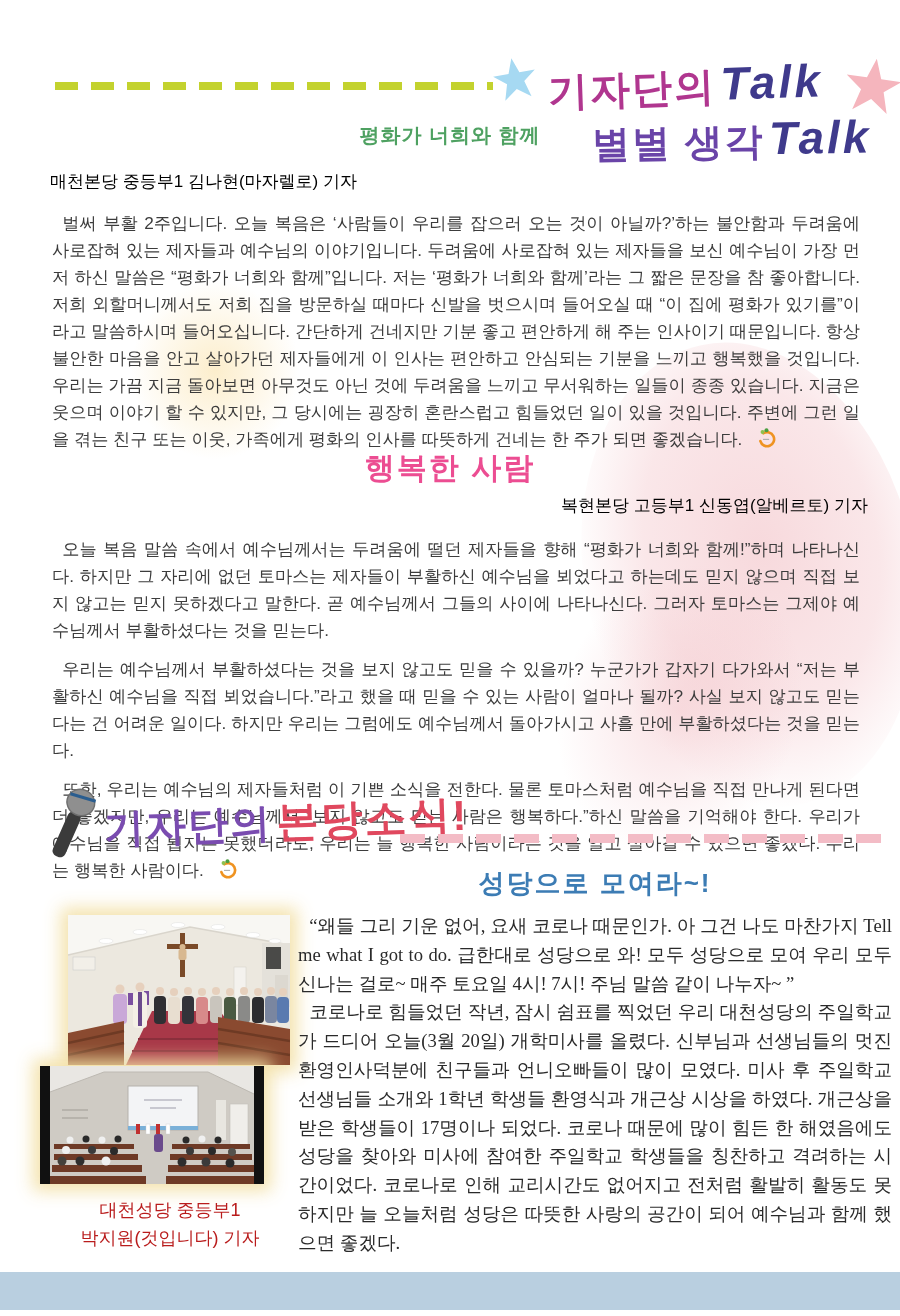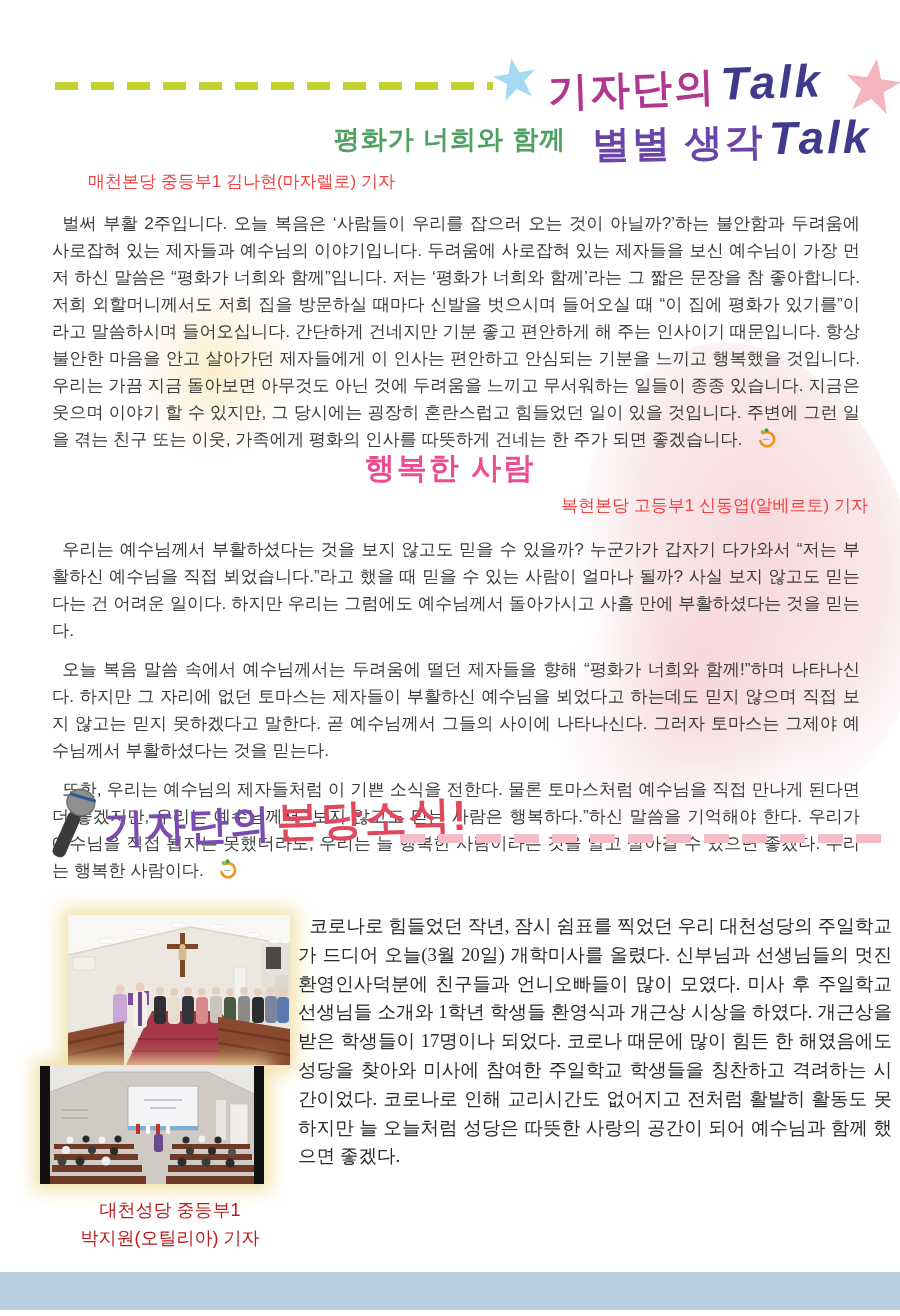--- a/index.html
+++ b/index.html
@@ -23,24 +23,24 @@
   .star{position:absolute;}
   .star-blue{left:492px;top:56px;width:46px;height:46px;transform:rotate(-10deg);}
   .star-pink{left:843px;top:56px;width:60px;height:60px;transform:rotate(8deg);}
   .title-line{position:absolute;white-space:nowrap;font-weight:bold;}
   .title-1{left:548px;top:58px;transform:rotate(-2deg);}
   .title-2{left:592px;top:112px;transform:rotate(-1deg);}
   .t-magenta{color:var(--magenta);font-size:40px;letter-spacing:2px;}
   .t-purple{color:var(--purple);font-size:38px;letter-spacing:2px;}
   .t-talk{color:var(--darkpurple);font-size:46px;letter-spacing:3px;font-style:italic;}
   .h-green{position:absolute;left:300px;top:122px;width:300px;text-align:center;
-    color:var(--green);font-size:26px;font-weight:bold;letter-spacing:1px;}
-
-  
-  .byline{position:absolute;font-size:17px;color:#ef4444;margin-left:38px;}
+    color:var(--green);font-size:20px;font-weight:bold;letter-spacing:1px;}
+
+  
+  .byline{position:absolute;font-size:17px;color:#000000;}
   .byline-1{left:50px;top:170px;}
   .byline-2{right:32px;top:494px;text-align:right;}
   .bodycol{position:absolute;left:40px;width:832px;font-size:17.2px;line-height:27px;
     text-align:justify;word-break:break-all;color:#3c3c3c;}
   .bodycol p{margin:12px;text-indent:0.6em;}
   .para-1{top:198px;}
   .para-2{top:524px;}
   .h-pink{position:absolute;left:0;top:448px;width:900px;text-align:center;
     color:var(--pink);font-size:30px;font-weight:bold;letter-spacing:2px;}
 
@@ -115,22 +115,22 @@
             <circle cx="7.5" cy="4.5" r="2.3" fill="#8cc152"></circle>
             <circle cx="12" cy="2.6" r="2.3" fill="#4a9e3f"></circle>
             <path d="M8 13 h7" stroke="#aaa" stroke-width="1.2"></path>
           </svg>
     </span></p>
   </div>
 
   <div class="h-pink">행복한 사람</div>
   <div class="byline byline-2">복현본당 고등부1 신동엽(알베르토) 기자</div>
   <div class="bodycol para-2">
+    <p>오늘 복음 말씀 속에서 예수님께서는 두려움에 떨던 제자들을 향해  “평화가 너희와 함께!”하며 나타나신다. 하지만 그 자리에 없던 토마스는 제자들이 부활하신 예수님을 뵈었다고 하는데도 믿지 않으며 직접 보지 않고는 믿지 못하겠다고 말한다. 곧 예수님께서 그들의 사이에 나타나신다. 그러자 토마스는 그제야 예수님께서 부활하셨다는 것을 믿는다.</p>
     <p>우리는 예수님께서 부활하셨다는 것을 보지 않고도 믿을 수 있을까? 누군가가 갑자기 다가와서 “저는 부활하신 예수님을 직접 뵈었습니다.”라고 했을 때 믿을 수 있는 사람이 얼마나 될까? 사실 보지 않고도 믿는다는 건 어려운 일이다. 하지만 우리는 그럼에도 예수님께서 돌아가시고 사흘 만에 부활하셨다는 것을 믿는다.</p>
-    <p>오늘 복음 말씀 속에서 예수님께서는 두려움에 떨던 제자들을 향해  “평화가 너희와 함께!”하며 나타나신다. 하지만 그 자리에 없던 토마스는 제자들이 부활하신 예수님을 뵈었다고 하는데도 믿지 않으며 직접 보지 않고는 믿지 못하겠다고 말한다. 곧 예수님께서 그들의 사이에 나타나신다. 그러자 토마스는 그제야 예수님께서 부활하셨다는 것을 믿는다.</p>
     <p><span>또한, 우리는 예수님의 제자들처럼 이 기쁜 소식을 전한다. 물론 토마스처럼 예수님을 직접 만나게 된다면 더 좋겠지만, 우리는 예수님께서 “보지 않고도 믿는 사람은 행복하다.”하신 말씀을 기억해야 한다. 우리가 예수님을 직접 뵙지는 못했더라도, 우리는 늘 행복한 사람이라는 것을 알고 살아갈 수 있으면 좋겠다. 우리는 행복한 사람이다.</span><span class="endmark">
       <svg viewBox="0 0 24 24">
             <path d="M5 15 a8 8 0 1 0 3.5 -9" stroke="#ef9321" stroke-width="3" fill="none" stroke-linecap="round"></path>
             <circle cx="7.5" cy="4.5" r="2.3" fill="#8cc152"></circle>
             <circle cx="12" cy="2.6" r="2.3" fill="#4a9e3f"></circle>
             <path d="M8 13 h7" stroke="#aaa" stroke-width="1.2"></path>
           </svg>
     </span></p>
   </div>
 
@@ -142,20 +142,21 @@
         <ellipse cx="30" cy="15" rx="14.5" ry="13.5" fill="none" stroke="#6e6e6e" stroke-width="1.5"></ellipse>
         <path d="M16.5 11 L43.5 7.5" stroke="#2a5d8f" stroke-width="3.2"></path>
       </g>
     </svg>
   </span>
   <div class="sec-title">
     <span class="sec-purple">기자단의</span>
     <span class="sec-red">본당소식!</span>
   </div>
   <div class="dash-pink"></div>
+  <div class="h-blue">성당으로 모여라~!</div>
 
   <div class="photo photo-1">
     <svg viewBox="0 0 222 150" preserveAspectRatio="none">
       <rect width="222" height="150" fill="#ece8df"></rect>
       <path d="M0,0 L222,0 L222,30 L122,12 L0,40 Z" fill="#f8f7f3"></path>
       <path d="M0,40 L122,12 L222,30" stroke="#d9d5cc" stroke-width="1.5" fill="none"></path>
       <g fill="#ffffff" stroke="#dedede" stroke-width="0.5">
         <ellipse cx="38" cy="26" rx="7" ry="2.5"></ellipse>
           <ellipse cx="72" cy="17" rx="7" ry="2.5"></ellipse>
         <ellipse cx="110" cy="10" rx="7" ry="2.5"></ellipse>
@@ -256,23 +257,24 @@
         <circle cx="172" cy="85" r="4" fill="#2a2a2a"></circle>
           <circle cx="192" cy="86" r="4" fill="#55524c"></circle>
         <circle cx="142" cy="96" r="4.5" fill="#2e2e2e"></circle>
           <circle cx="166" cy="96" r="4.5" fill="#3a3a3a"></circle>
         <circle cx="190" cy="97" r="4.5" fill="#2a2a2a"></circle>
       </g>
     </svg>
   </div>
   <div class="caption">
     <div>대천성당 중등부1</div>
-    <div>박지원(오틸리아) 기자</div>
+    <div>박지원(것입니다) 기자</div>
   </div>
 
   <div class="serifcol">
+    <p>“왜들 그리 기운 없어, 요새 코로나 때문인가. 아 그건 나도 마찬가지 Tell me what I got to do. 급한대로 성당으로 와! 모두 성당으로 모여 우리 모두 신나는 걸로~ 매주 토요일 4시! 7시! 주님 말씀 같이 나누자~ ”</p>
     <p>코로나로 힘들었던 작년, 잠시 쉼표를 찍었던 우리 대천성당의 주일학교가 드디어 오늘(3월 20일) 개학미사를 올렸다. 신부님과 선생님들의 멋진 환영인사덕분에 친구들과 언니오빠들이 많이 모였다. 미사 후 주일학교 선생님들 소개와 1학년 학생들 환영식과 개근상 시상을 하였다. 개근상을 받은 학생들이 17명이나 되었다. 코로나 때문에 많이 힘든 한 해였음에도 성당을 찾아와 미사에 참여한 주일학교 학생들을 칭찬하고 격려하는 시간이었다. 코로나로 인해 교리시간도 없어지고 전처럼 활발히 활동도 못 하지만 늘 오늘처럼 성당은 따뜻한 사랑의 공간이 되어 예수님과 함께 했으면 좋겠다.</p>
 
   </div>
 
   <div class="footer-bar"></div>
 
 </div>
 
 </body></html>

